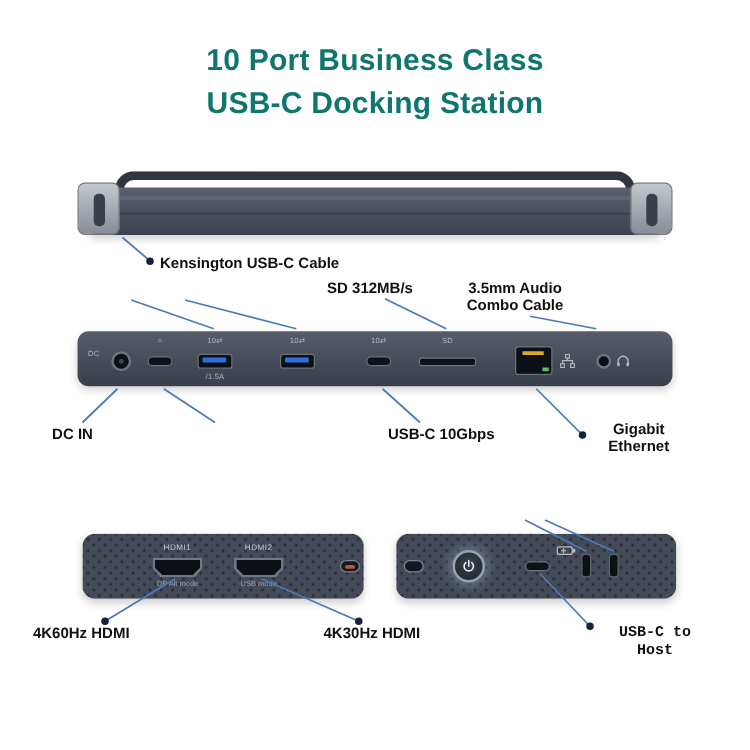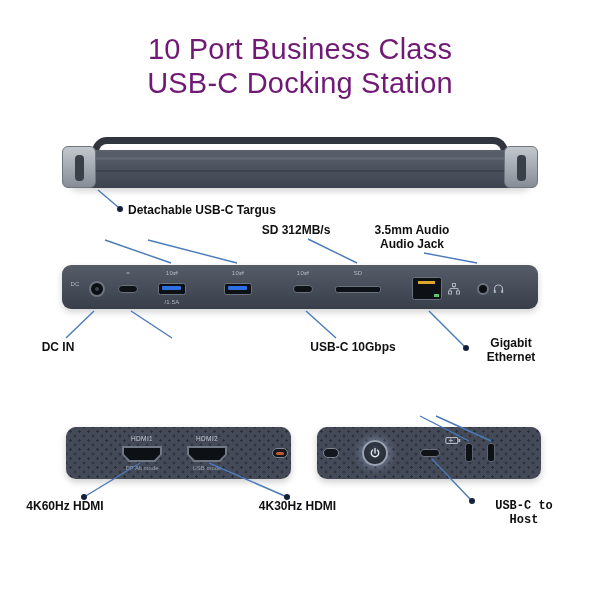--- a/index.html
+++ b/index.html
@@ -3,21 +3,21 @@
 <meta charset="utf-8">
 <style>
   * { box-sizing: border-box; margin: 0; padding: 0; }
   body { background:#ffffff; }
   .stage {
     position: relative; width: 600px; height: 600px; background: #ffffff;
     font-family: "Liberation Sans", sans-serif; overflow: hidden;
   }
   .title {
     position: absolute; left: 0; right: 0; top: 32px; text-align: center;
-    font-size: 29px; font-weight: 400; color: #701a75; line-height: 34px; letter-spacing: .2px;
+    font-size: 24px; font-weight: 700; color: #0f766e; line-height: 34px; letter-spacing: .2px;
   }
   .label {
     position: absolute; font-size: 12px; font-weight: 700; color: #101010;
     text-align: center; line-height: 14px;
   }
   .marking {
     position: absolute; font-size: 6px; color: #b5bac3; text-align: center;
     line-height: 8px; letter-spacing: .2px;
   }
   .devlabel { position: absolute; font-size: 6.5px; color: #c7ccd4; text-align: center; letter-spacing: .4px; }
@@ -200,25 +200,25 @@
     </g>
     <g fill="#14213d">
       <circle cx="120" cy="209" r="3"></circle>
       <circle cx="466" cy="348" r="3"></circle>
       <circle cx="84" cy="497" r="3"></circle>
       <circle cx="287" cy="497" r="3"></circle>
       <circle cx="472" cy="501" r="3"></circle>
     </g>
   </svg>
 
-  <div class="label" style="left:128px;top:203px;width:170px;text-align:left;">Detachable USB-C Targus</div>
+  <div class="label" style="left:128px;top:203px;width:170px;text-align:left;">Kensington USB-C Cable</div>
   <div class="label" style="left:246px;top:223px;width:100px;">SD 312MB/s</div>
   <div class="label" style="left:352px;top:223px;width:120px;">
     <div>3.5mm Audio</div>
-    <div>Audio Jack</div>
+    <div>Combo Cable</div>
   </div>
   <div class="label" style="left:30px;top:340px;width:56px;">DC IN</div>
   <div class="label" style="left:303px;top:340px;width:100px;">USB-C 10Gbps</div>
   <div class="label" style="left:476px;top:336px;width:70px;">
     <div>Gigabit</div>
     <div>Ethernet</div>
   </div>
   <div class="label" style="left:20px;top:499px;width:90px;">4K60Hz HDMI</div>
   <div class="label" style="left:250px;top:499px;width:95px;">4K30Hz HDMI</div>
   <div class="label" style="left:478px;top:499px;width:92px;font-family:Liberation Mono, monospace;">USB-C to Host</div>

